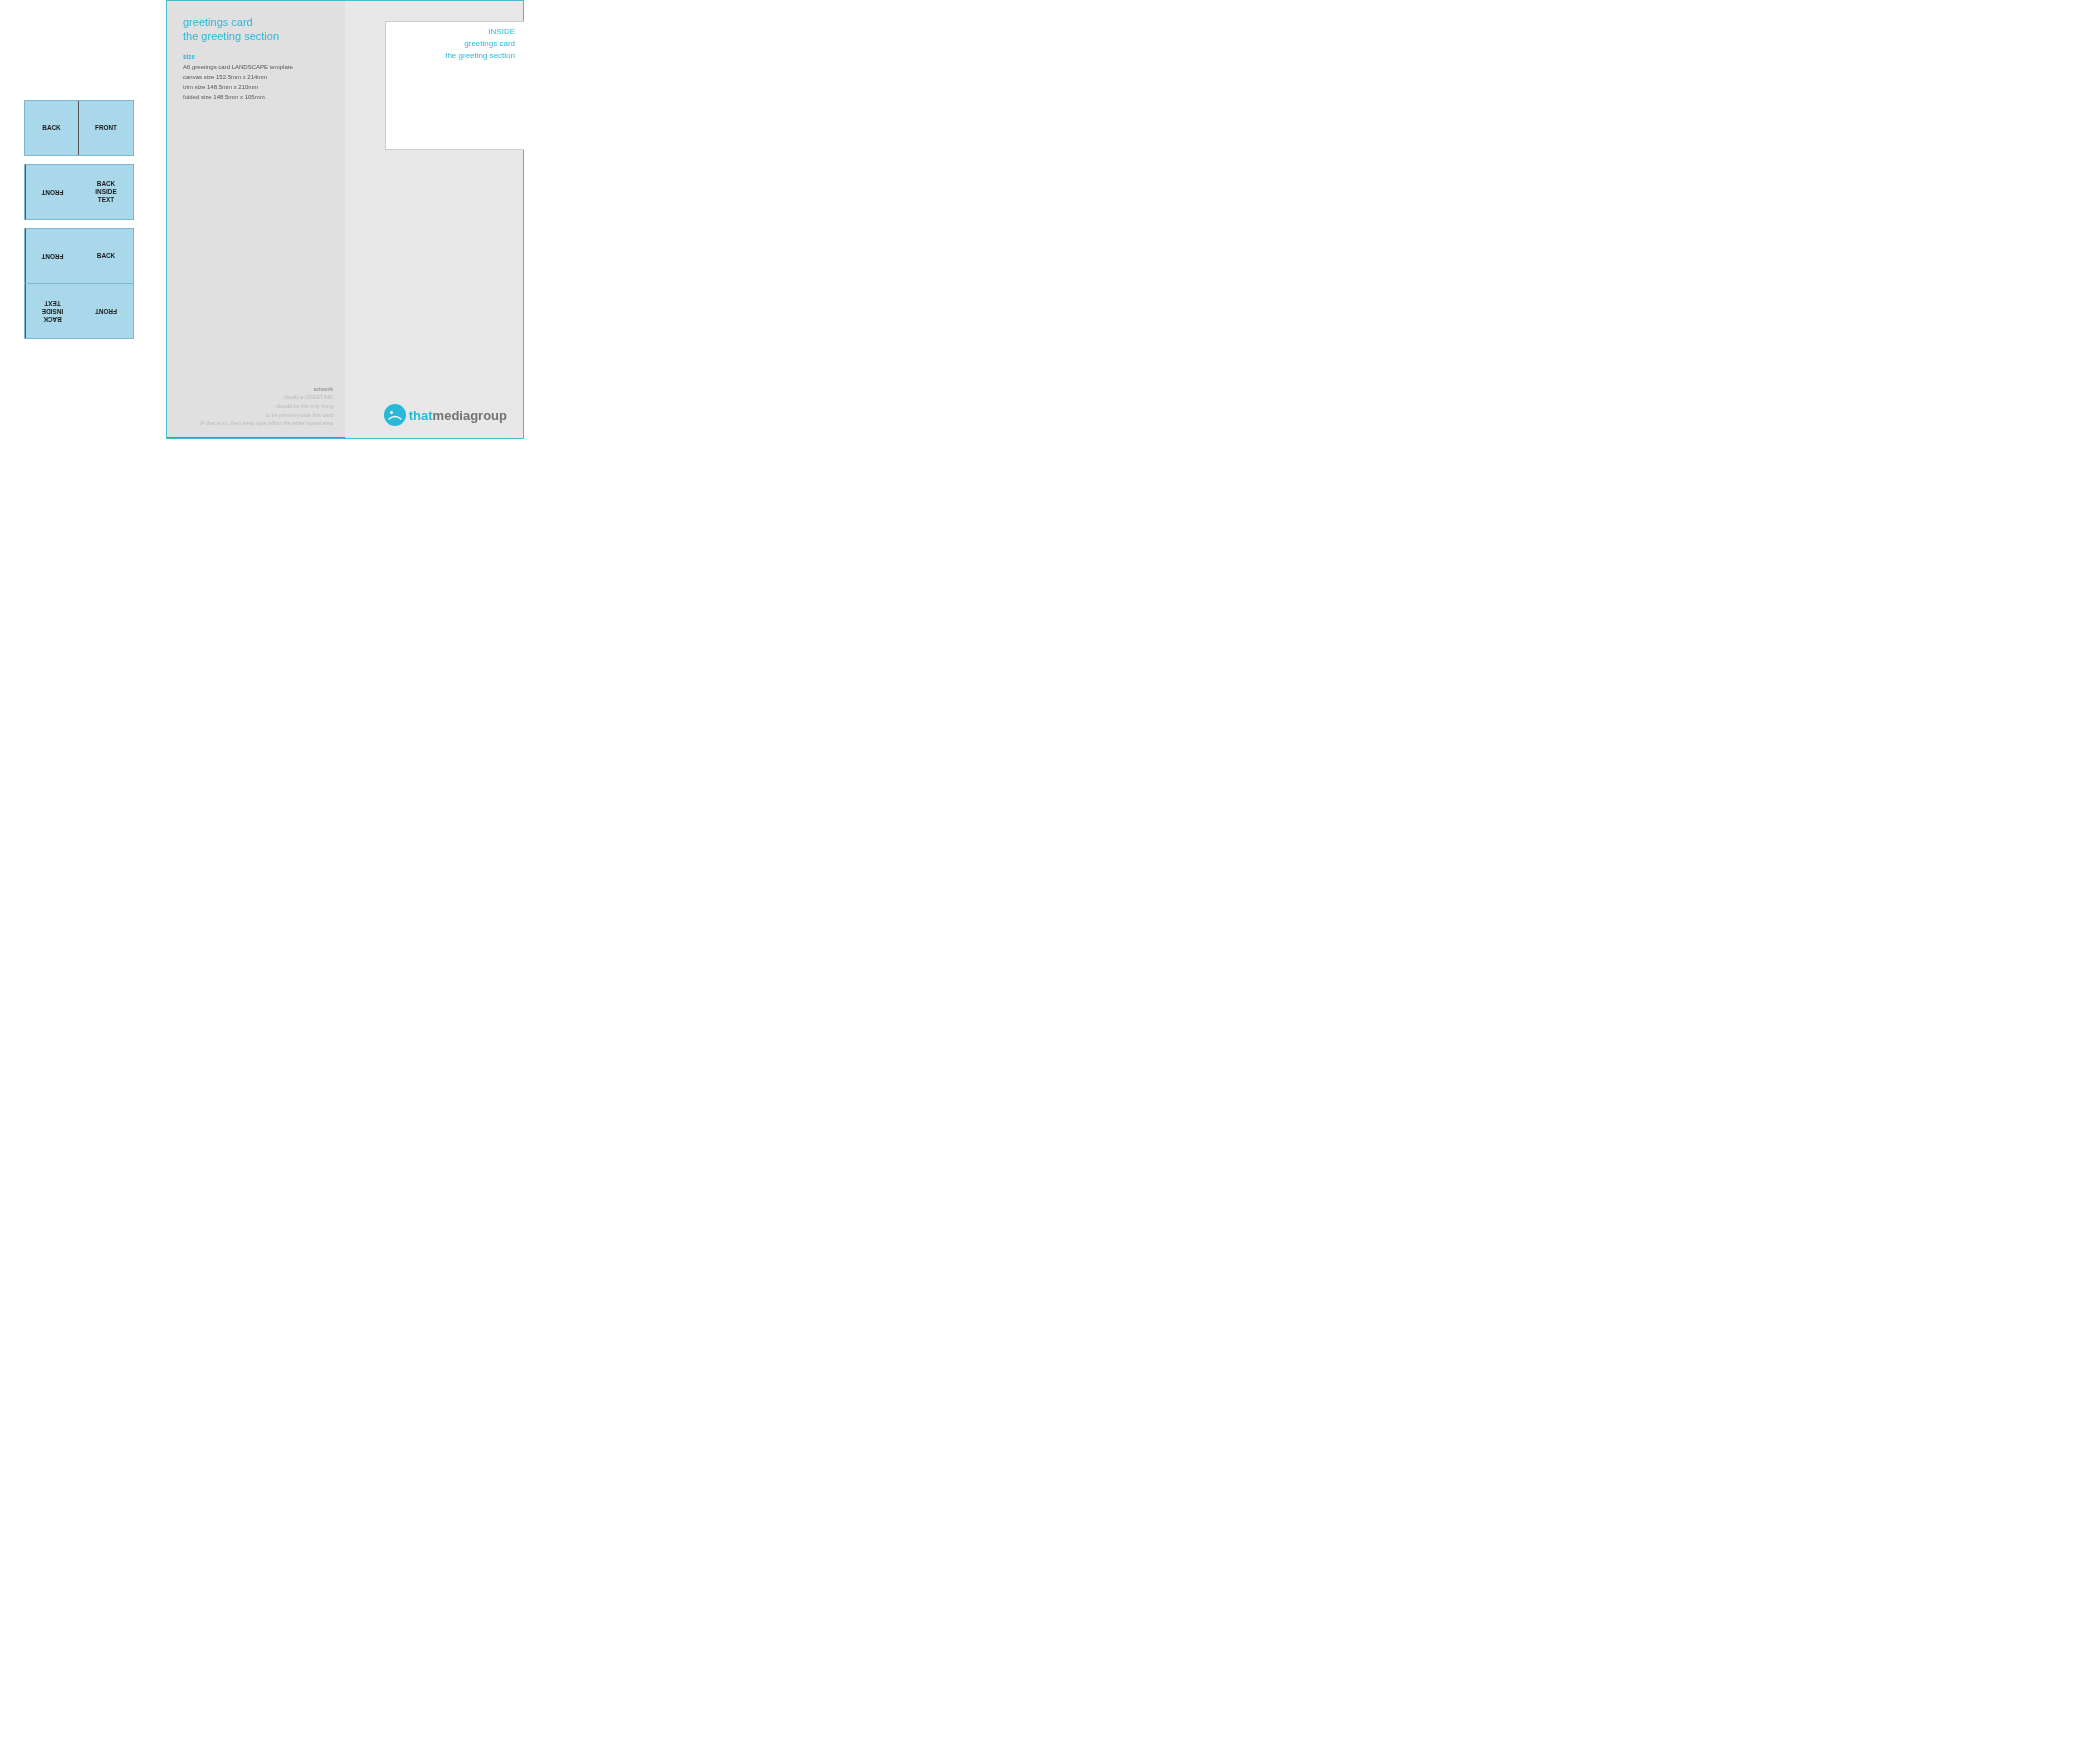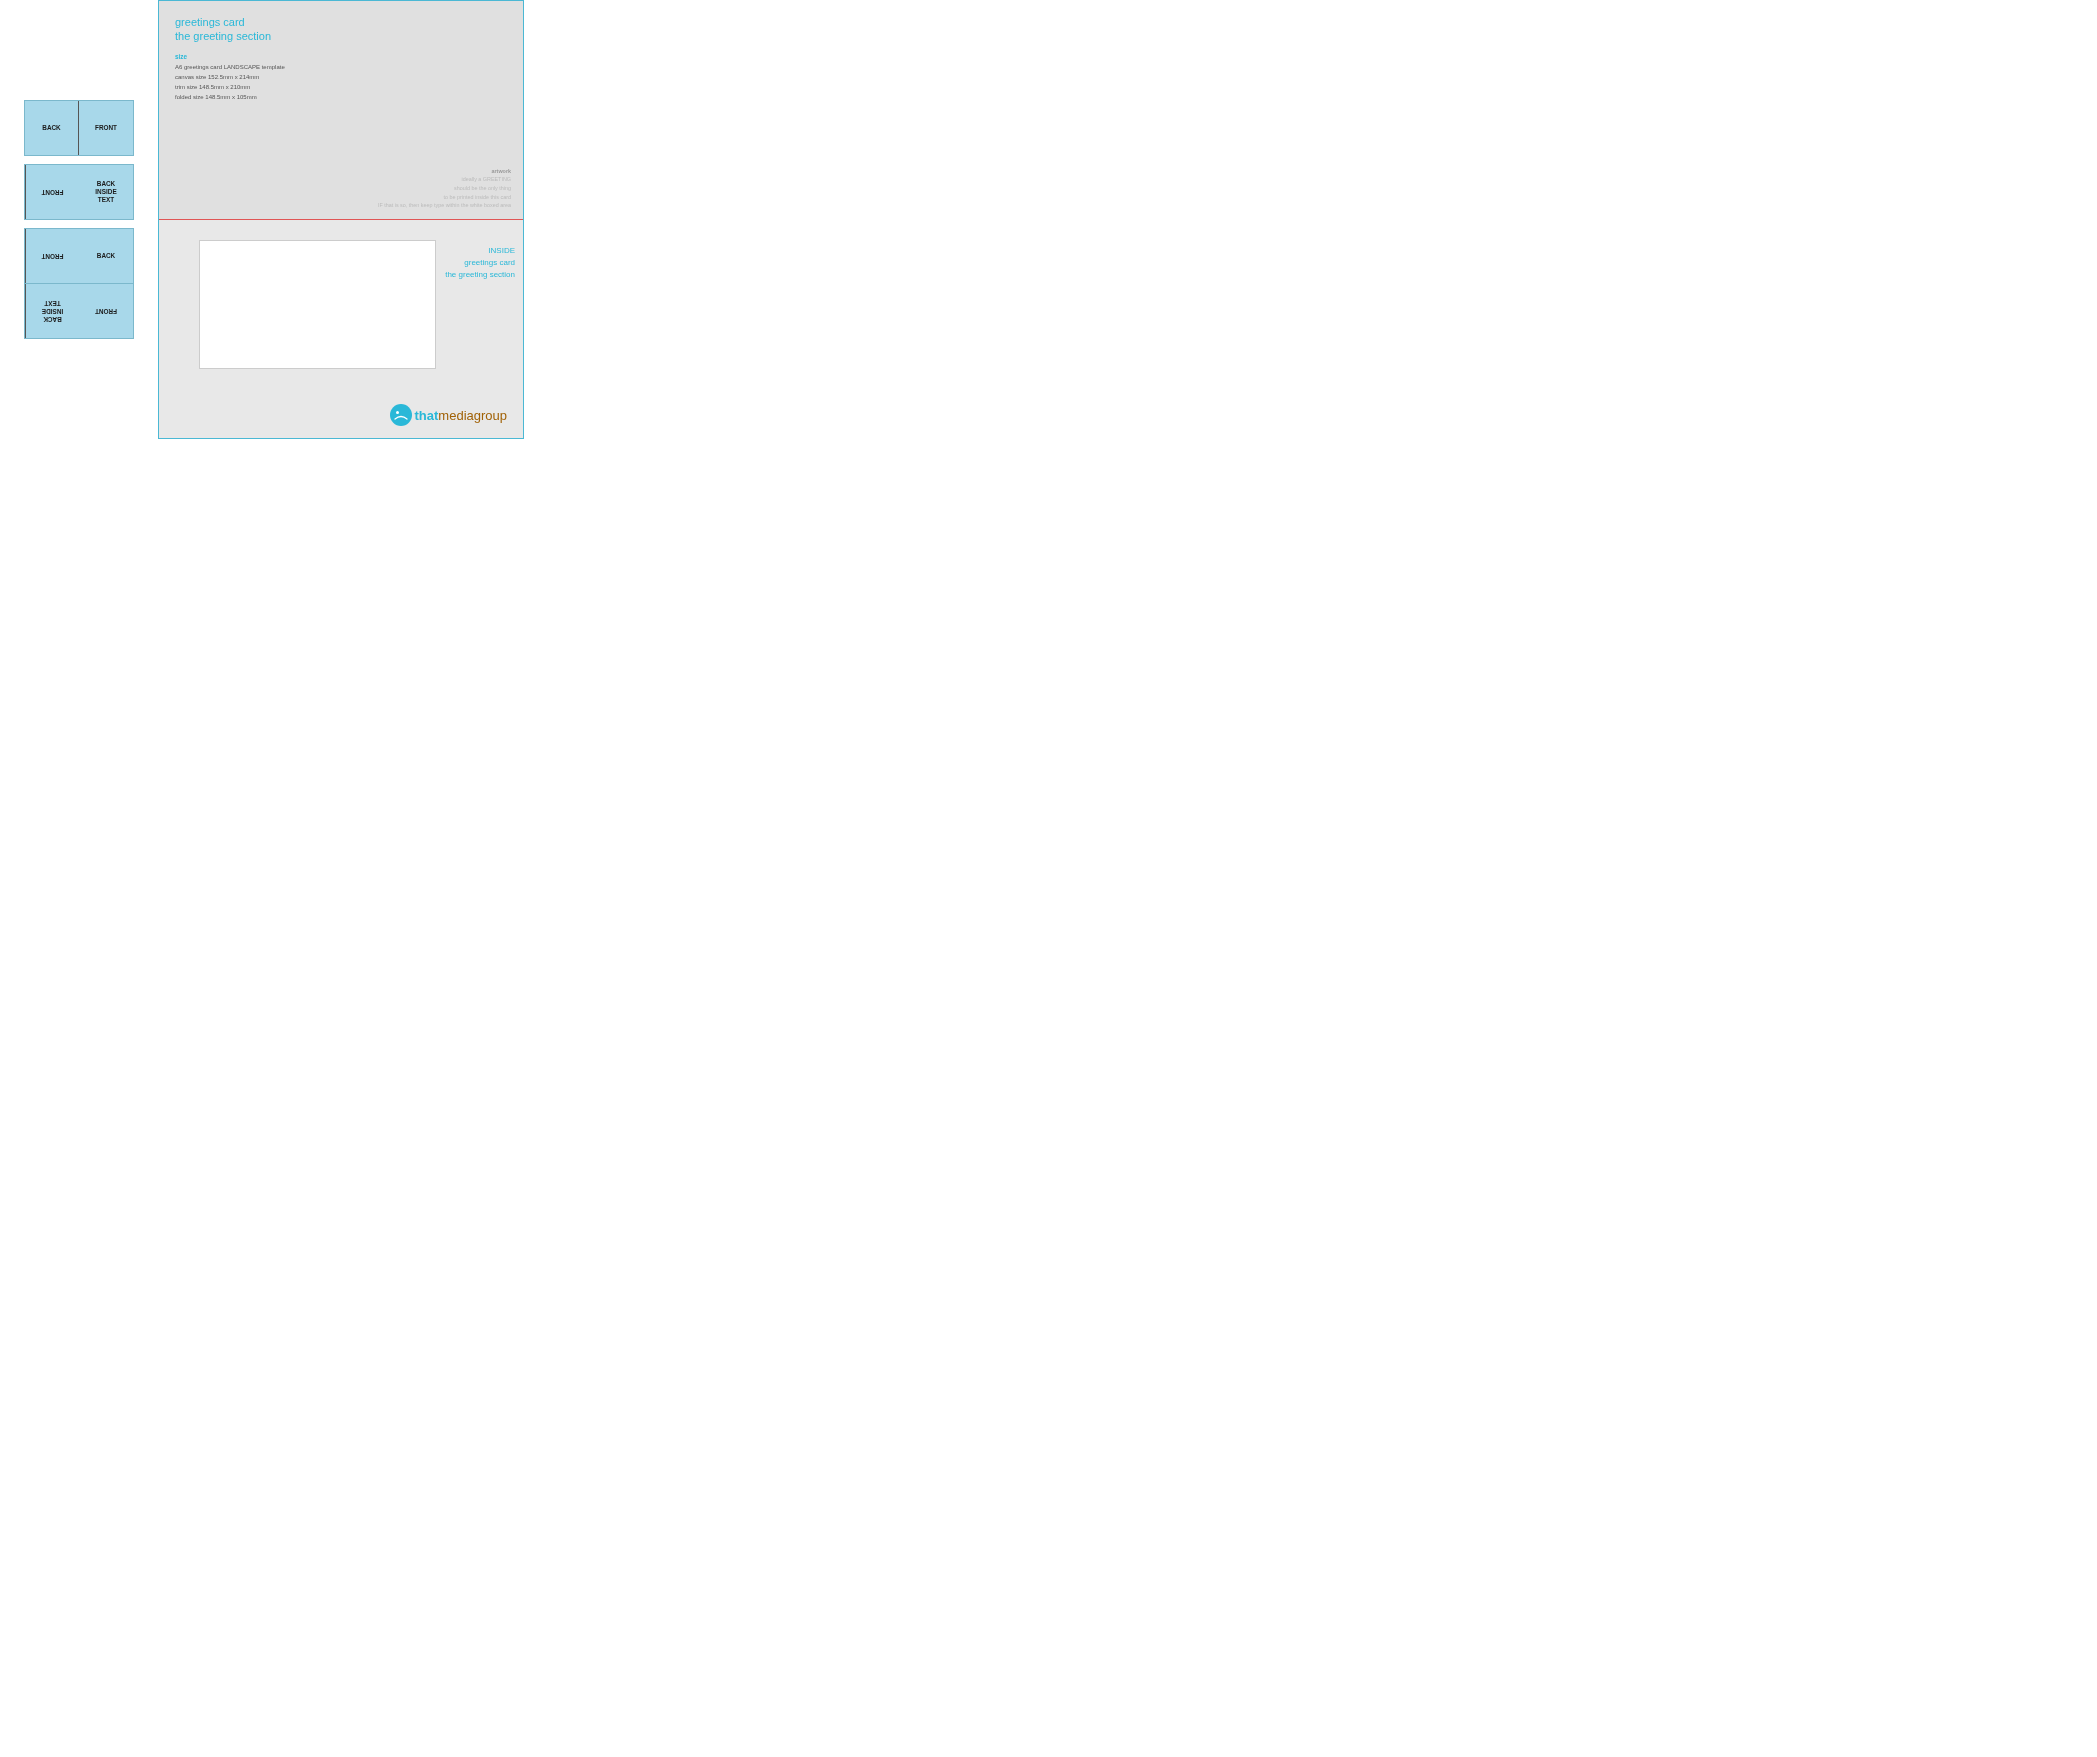--- a/index.html
+++ b/index.html
@@ -59,22 +59,22 @@
     }
 
     .card-row-wrapper {
       border: 0.7px solid #7bb8cc;
     }
 
     
     .right-panel {
       flex: 1;
       display: flex;
-      flex-direction: column;
       border: 1px solid #4bb8d4;
+      margin-left: 8px;
     }
 
     
     .top-half {
       flex: 1;
       background: #e0e0e0;
       padding: 14px 16px 10px 16px;
       position: relative;
       border-bottom: 1px solid #e05555;
     }
@@ -159,22 +159,22 @@
       height: 22px;
     }
 
     .fmg-text {
       font-size: 13px;
       color: #333;
       font-weight: 300;
     }
 
     .fmg-text span {
-      color: #a16207;
-      font-weight: normal;
+      color: #737373;
+      font-weight: bold;
     }
   </style>
 </head>
 <body>
 
 <div class="left-panel">
   <div class="card-diagram">
 
     <div class="card-row-wrapper">
       <div class="card-row">

